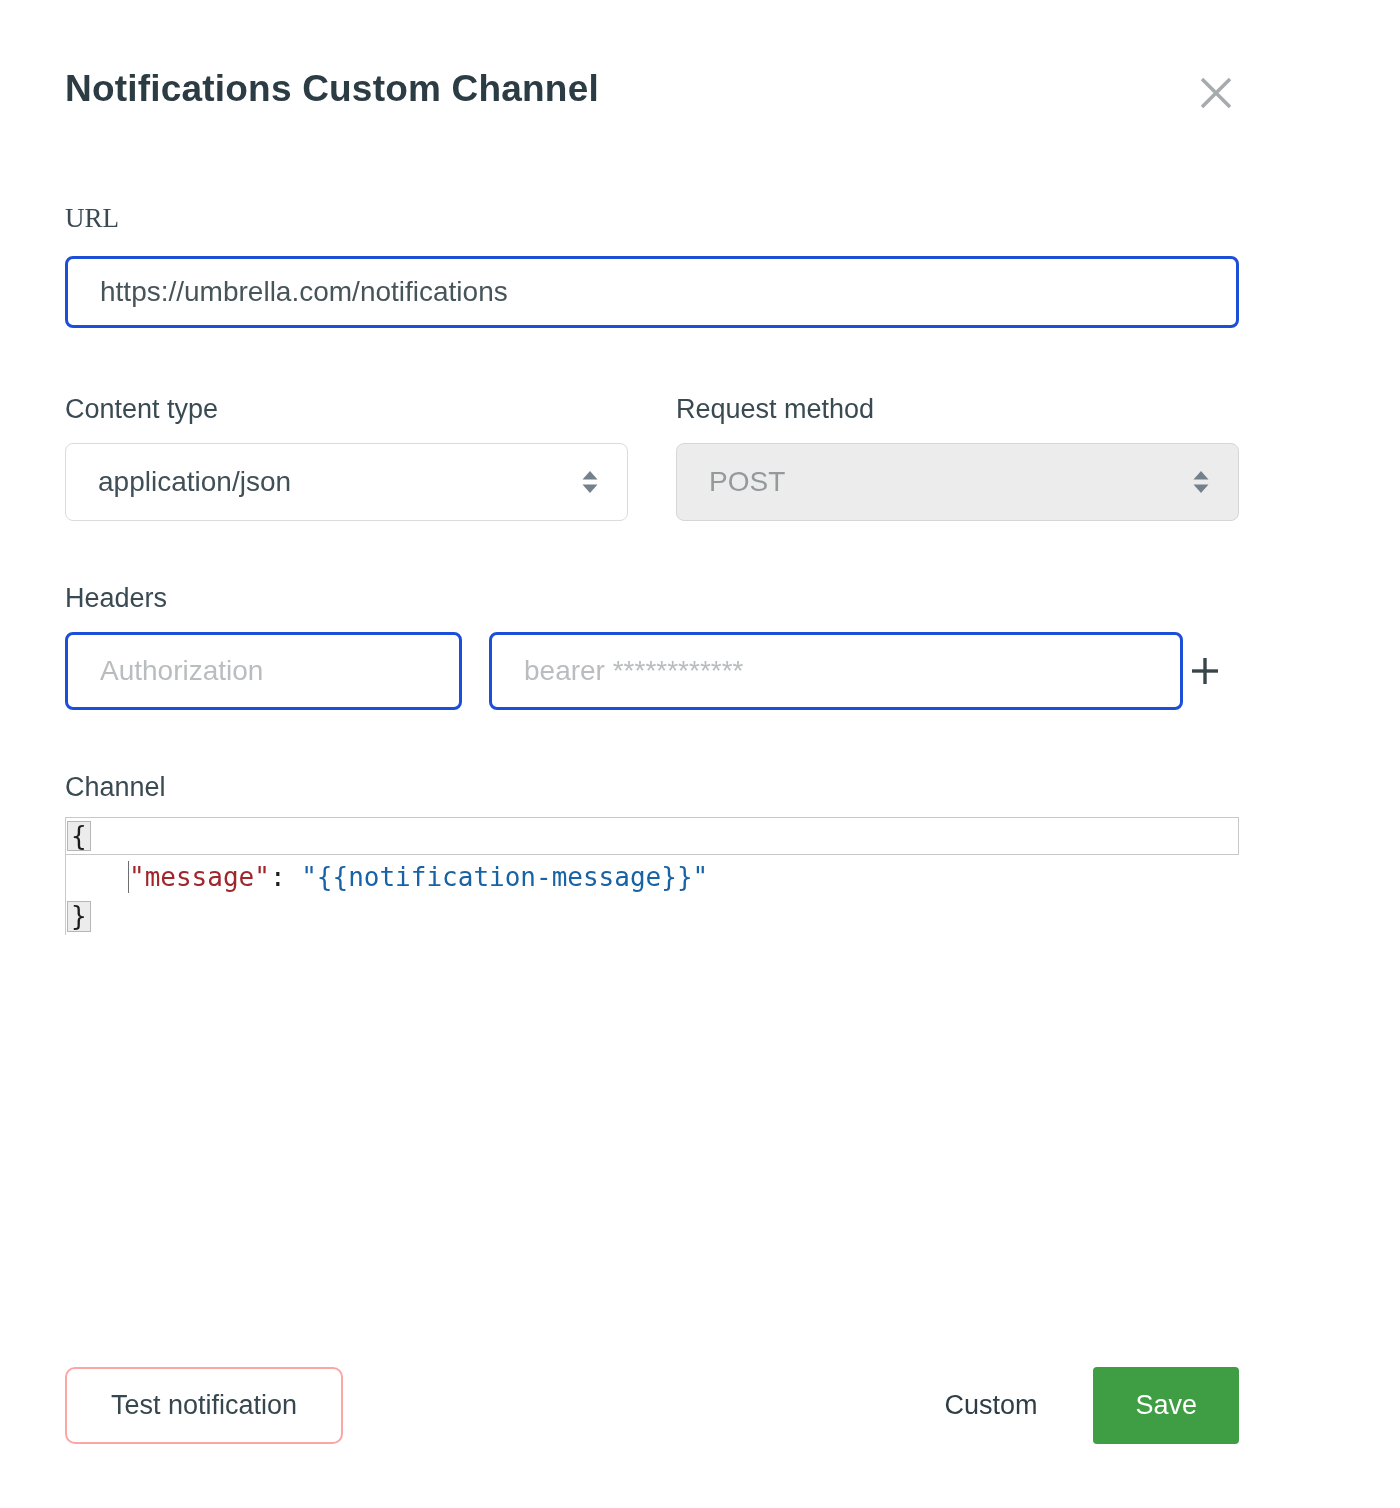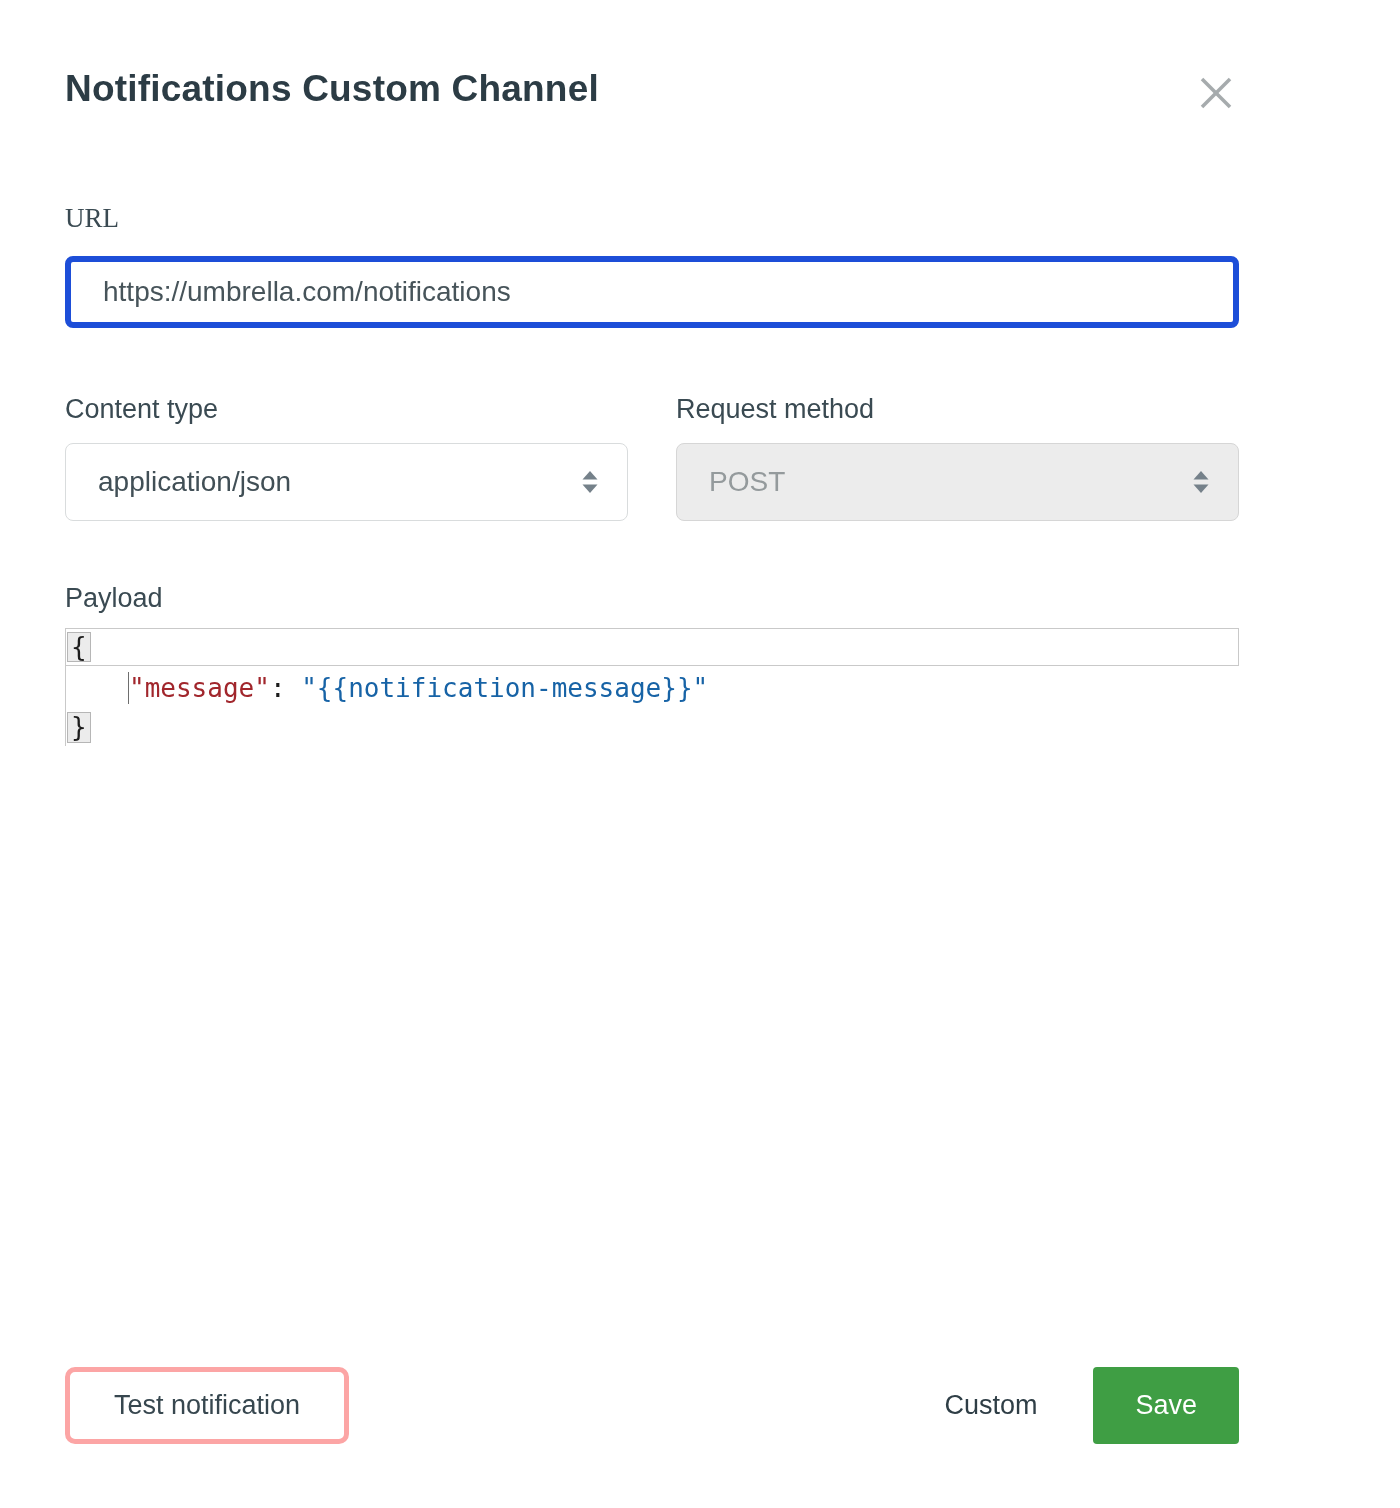--- a/index.html
+++ b/index.html
@@ -19,21 +19,21 @@
   .hdr { display: flex; justify-content: space-between; align-items: flex-start; }
   .title { font-size: 37px; font-weight: 600; color: #2c3c45; letter-spacing: 0.2px; }
   .close-btn {
     background: none; border: none; cursor: pointer; padding: 4px; margin-top: 2px;
   }
   
   .field-label { font-size: 27px; color: #3a4a52; }
   
   .text-input {
     width: 100%; height: 72px;
-    border: 6px solid #1d4ed8; border-radius: 8px;
+    border: 3px solid #1d4ed8; border-radius: 8px;
     font-family: "Liberation Sans", sans-serif;
     font-size: 28px; color: #47545a;
     padding: 0 32px; outline: none; background: #fff;
   }
   .text-input::placeholder { color: #b9bdbf; opacity: 1; }
   .group-url { margin-top: 84px; }
   .group-url .field-label { margin-bottom: 22px; font-family: Liberation Serif, serif; }
   
   .row-selects { margin-top: 66px; display: flex; gap: 48px; }
   .col { flex: 1; }
@@ -87,21 +87,21 @@
   .tok-val { color: #1763a6; }
   
   .footer { margin-top: auto; display: flex; align-items: center; }
   .btn {
     font-family: "Liberation Sans", sans-serif;
     font-size: 27px; cursor: pointer;
   }
   .btn-test {
     height: 77px; padding: 0 44px;
     background: #fff; color: #37474f;
-    border: 5px solid #fca5a5; border-radius: 10px;
+    border: 2px solid #fca5a5; border-radius: 10px;
   }
   .btn-close {
     margin-left: auto; margin-right: 56px;
     background: none; border: none; color: #2f3e46;
   }
   .btn-save {
     height: 77px; padding: 0 42px;
     background: #3f9e44; color: #ffffff;
     border: none; border-radius: 4px;
   }
@@ -142,23 +142,36 @@
       <div class="select disabled">
         <span class="sel-value">POST</span>
         <svg width="22" height="26" viewBox="0 0 22 26">
           <polygon points="11,2 3.5,10.5 18.5,10.5" fill="#75818a"></polygon>
           <polygon points="3.5,15.5 18.5,15.5 11,24" fill="#75818a"></polygon>
         </svg>
       </div>
     </div>
   </div>
 
+  <div class="group-headers">
+    <div class="field-label">Headers</div>
+    <div class="headers-row">
+      <input class="text-input input-header-key" type="text" placeholder="Authorization" style="">
+      <input class="text-input input-header-value" type="text" placeholder="bearer ************" style="">
+      <button class="add-btn" aria-label="Add header">
+        <svg width="32" height="32" viewBox="0 0 32 32">
+          <line x1="16" y1="3" x2="16" y2="29" stroke="#39454a" stroke-width="3.4"></line>
+          <line x1="3" y1="16" x2="29" y2="16" stroke="#39454a" stroke-width="3.4"></line>
+        </svg>
+      </button>
+    </div>
+  </div>
 
   <div class="group-payload">
-    <div class="field-label">Payload</div>
+    <div class="field-label">Channel</div>
     <div class="editor">
       <div class="ed-line1">
         <span class="bracket">{</span>
       </div>
       <div class="ed-line2">
         <span class="indent"></span>
         <span class="cursor"></span>
         <span class="tok-key">"message"</span>
         <span class="tok-sep">: </span>
         <span class="tok-val">"{{notification-message}}"</span>

